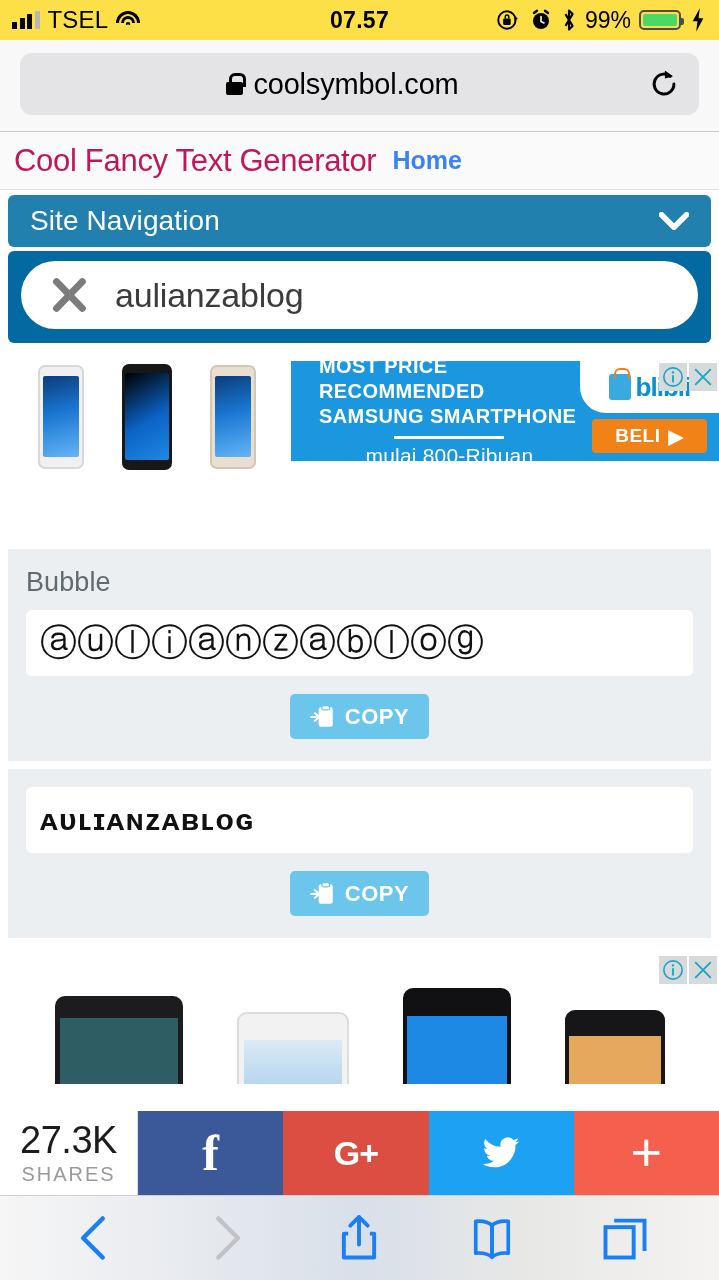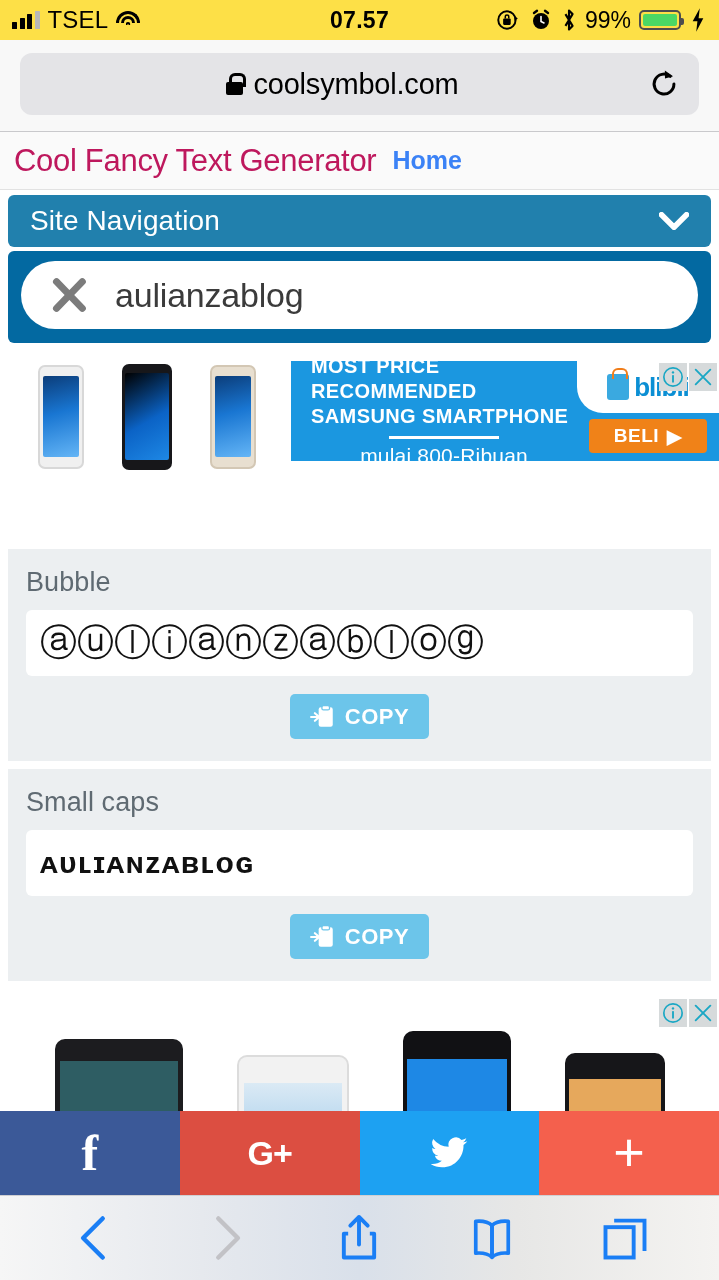--- a/index.html
+++ b/index.html
@@ -94,21 +94,21 @@
   .phone.white { width: 46px; height: 104px; background: #f0f0f0; border: 2px solid #d8d8d8; }
   .phone.black { width: 50px; height: 106px; background: #17171a; }
   .phone.gold { width: 46px; height: 104px; background: #e8dfd0; border: 2px solid #d3c7b4; }
   .phone .scr { position: absolute; left: 3px; right: 3px; top: 9px; bottom: 10px; border-radius: 2px;
                 background: linear-gradient(165deg, #0b3d7a 0%, #1976d2 45%, #64b5f6 100%); }
   .phone.black .scr { background: linear-gradient(150deg, #000 0%, #0b63c6 55%, #1e88e5 100%); }
   .ad1-banner {
     position: absolute; right: 0; top: 0; width: 428px; height: 100px;
     background: #1b97e0; display: flex; align-items: center; overflow: hidden;
   }
-  .ad1-txt { padding-left: 20px; color: #fff; }
+  .ad1-txt { padding-left: 28px; color: #fff; }
   .ad1-l1, .ad1-l2 { font-size: 20px; font-weight: bold; letter-spacing: .4px; line-height: 1.25; }
   .ad1-rule { width: 110px; height: 3px; background: #fff; margin: 7px auto 5px; }
   .ad1-l3 { font-size: 21px; text-align: center; letter-spacing: .2px; }
   .ad1-right { margin-left: auto; width: 160px; height: 100%; position: relative; }
   .blibli-card {
     position: absolute; top: 0; left: 0; right: 0; height: 52px; background: #fff;
     border-radius: 0 0 0 26px; display: flex; align-items: center; justify-content: center; gap: 5px;
   }
   .blibli-bag { width: 22px; height: 26px; background: #3aa9e0; border-radius: 3px; position: relative; }
   .blibli-bag::after { content:""; position: absolute; top:-6px; left: 5px; width: 12px; height: 9px;
@@ -322,21 +322,20 @@
               <rect x="8" y="3" width="13" height="18" rx="2" fill="#fff"></rect>
               <rect x="11" y="1.5" width="7" height="4" rx="1.4" fill="#fff" stroke="#6cc5ea" stroke-width="1.2"></rect>
               <path d="M1 12h7M4.5 8.5L8.5 12l-4 3.5" fill="none" stroke="#fff" stroke-width="2" stroke-linecap="round" stroke-linejoin="round"></path>
             </svg>
             <span>COPY</span>
           </div>
         </div>
       </div>
 
       <div class="card">
-        <div class="card-title">Small caps</div>
         <div class="card-output">
           <span class="out-smallcaps">ᴀᴜʟɪᴀɴᴢᴀʙʟᴏɢ</span>
         </div>
         <div class="copy-wrap">
           <div class="copy-btn">
             <svg class="copy-icon" viewBox="0 0 24 24">
               <rect x="8" y="3" width="13" height="18" rx="2" fill="#fff"></rect>
               <rect x="11" y="1.5" width="7" height="4" rx="1.4" fill="#fff" stroke="#6cc5ea" stroke-width="1.2"></rect>
               <path d="M1 12h7M4.5 8.5L8.5 12l-4 3.5" fill="none" stroke="#fff" stroke-width="2" stroke-linecap="round" stroke-linejoin="round"></path>
             </svg>
@@ -372,20 +371,24 @@
         <div class="dev bk">
             <div class="s"></div>
           </div>
         <div class="dev gd">
             <div class="s"></div>
           </div>
       </div>
     </div>
 
     <div class="sharebar">
+      <div class="share-count">
+        <span class="sc-num">27.3K</span>
+        <span class="sc-lab">SHARES</span>
+      </div>
       <div class="share-btn sb-fb">
         <span class="glyph-fb">f</span>
       </div>
       <div class="share-btn sb-gp">
         <span class="glyph-gp">G+</span>
       </div>
       <div class="share-btn sb-tw">
         <svg width="46" height="40" viewBox="0 0 24 24">
           <path d="M23 4.9a8.9 8.9 0 0 1-2.6.72 4.5 4.5 0 0 0 2-2.5 9 9 0 0 1-2.86 1.1A4.5 4.5 0 0 0 11.8 8.3 12.8 12.8 0 0 1 2.5 3.6a4.5 4.5 0 0 0 1.4 6 4.4 4.4 0 0 1-2-.56v.06a4.5 4.5 0 0 0 3.6 4.4 4.5 4.5 0 0 1-2 .08 4.5 4.5 0 0 0 4.2 3.1A9 9 0 0 1 1 18.6a12.7 12.7 0 0 0 6.9 2c8.3 0 12.8-6.9 12.8-12.8v-.6A9 9 0 0 0 23 4.9z" fill="#fff"></path>
         </svg>

